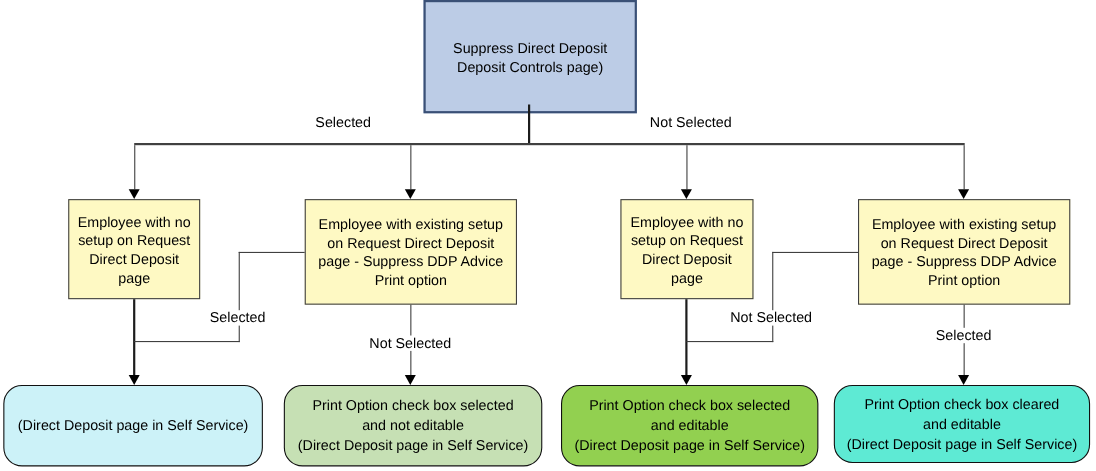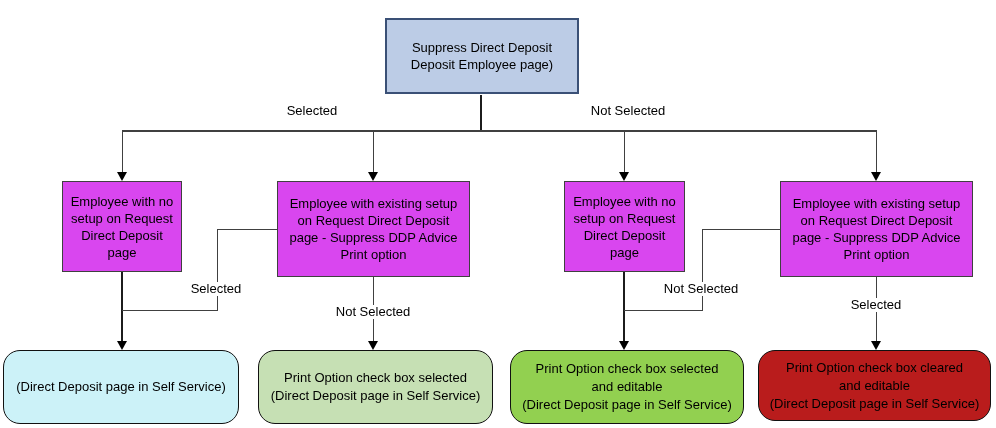--- a/index.html
+++ b/index.html
@@ -5,44 +5,44 @@
   html,body{margin:0;padding:0;background:#fff;}
   #canvas{
     position:relative;width:996px;height:428px;background:#fff;
     font-family:"Liberation Sans",sans-serif;color:#000;overflow:hidden;
   }
   .node{
     position:absolute;box-sizing:border-box;display:flex;align-items:center;
     justify-content:center;text-align:center;font-size:13px;line-height:17px;
   }
   .title-node{background:#BCCCE6;border:2px solid #3A5076;}
-  .emp-node{background:#d946ef;border:1.5px solid #404040;}
+  .emp-node{background:#fef9c3;border:1.5px solid #404040;}
   .out-node{border:1.5px solid #111;border-radius:17px;line-height:18px;}
   .ln{display:block;white-space:nowrap;}
   .hl,.vl{position:absolute;background:#404040;}
   .thick{background:#1c1c1c;}
   .arr{
     position:absolute;width:0;height:0;margin-left:-5px;
     border-left:5px solid transparent;border-right:5px solid transparent;
     border-top:9px solid #000;
   }
   .elabel{
     position:absolute;font-size:13px;line-height:14px;background:#fff;
     padding:0 2px;transform:translateX(-50%);white-space:nowrap;
   }
 </style>
 </head>
 <body>
 
 <div id="canvas">
 
-  <div class="node title-node" style="left:385px;top:18px;width:194px;height:76px">
+  <div class="node title-node" style="left:385px;top:0;width:194px;height:103px">
     <div>
       <span class="ln">Suppress Direct Deposit</span>
-      <span class="ln">Deposit Employee page)</span>
+      <span class="ln">Deposit Controls page)</span>
     </div>
   </div>
 
   <div class="vl thick" style="left:480px;top:95px;width:2px;height:36px"></div>
   <div class="hl" style="left:122px;top:130px;width:755px;height:2px"></div>
 
   <div class="elabel" style="left:312px;top:104px">Selected</div>
   <div class="elabel" style="left:628px;top:104px">Not Selected</div>
 
   <div class="vl" style="left:122px;top:132px;width:1px;height:40px"></div>
@@ -110,31 +110,32 @@
   <div class="elabel" style="left:876px;top:298px">Selected</div>
 
   <div class="node out-node" style="left: 3px; top: 350px; width: 236px; height: 74px; background-color: rgb(204, 242, 248);">
     <div>
       <span class="ln">(Direct Deposit page in Self Service)</span>
     </div>
   </div>
   <div class="node out-node" style="left: 258px; top: 350px; width: 235px; height: 74px; background-color: rgb(198, 224, 180);">
     <div>
       <span class="ln">Print Option check box selected</span>
+      <span class="ln">and not editable</span>
       <span class="ln">(Direct Deposit page in Self Service)</span>
     </div>
   </div>
   <div class="node out-node" style="left: 510px; top: 350px; width: 234px; height: 74px; background-color: rgb(146, 208, 80);">
     <div>
       <span class="ln">Print Option check box selected</span>
       <span class="ln">and editable</span>
       <span class="ln">(Direct Deposit page in Self Service)</span>
     </div>
   </div>
-  <div class="node out-node" style="left: 758px; top: 350px; width: 233px; height: 71px; background-color: #b91c1c;">
+  <div class="node out-node" style="left: 758px; top: 350px; width: 233px; height: 71px; background-color: #5eead4;">
     <div>
       <span class="ln">Print Option check box cleared</span>
       <span class="ln">and editable</span>
       <span class="ln">(Direct Deposit page in Self Service)</span>
     </div>
   </div>
 
 </div>
 
 </body></html>

